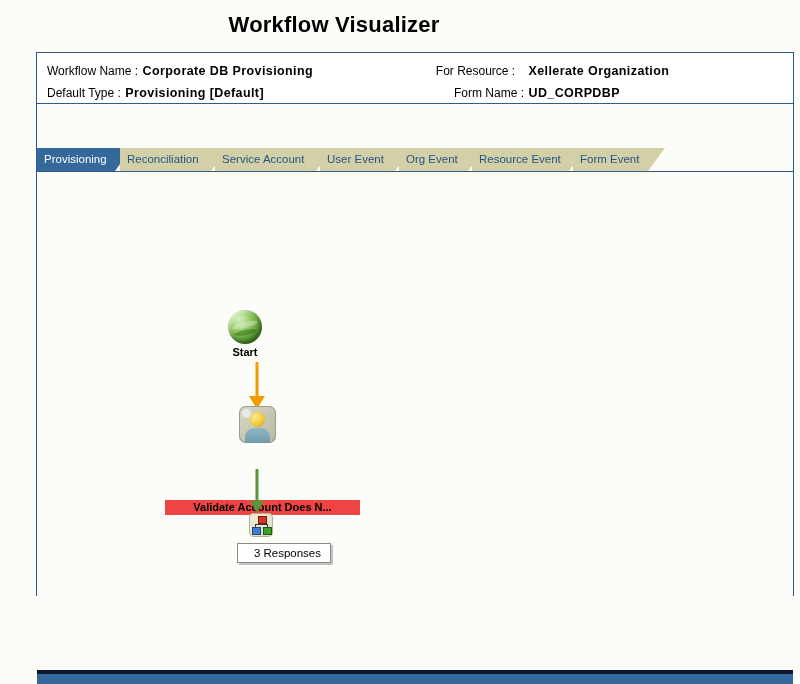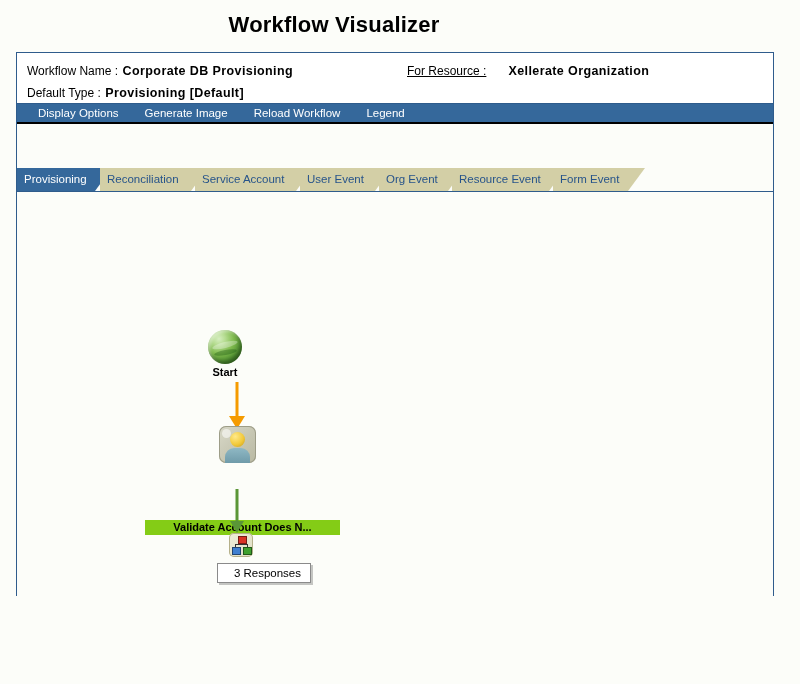--- a/index.html
+++ b/index.html
@@ -25,21 +25,21 @@
     text-align: center;
     font-size: 22px;
     font-weight: bold;
     color: #000000;
     letter-spacing: 0.2px;
   }
 
   
   .app-frame {
     position: absolute;
-    left: 16px;
+    left: 36px;
     top: 52px;
     width: 758px;
     height: 544px;
     border: 1px solid #2f5c8c;
     box-sizing: border-box;
     background: #fcfdf9;
   }
 
   
   .info-header {
@@ -63,21 +63,21 @@
     font-size: 12px;
     color: #000000;
     font-weight: normal;
   }
   .info-value {
     font-size: 12.5px;
     color: #000000;
     font-weight: bold;
     letter-spacing: 0.4px;
   }
-  .lbl-res   { display:inline-block; width: 97px; text-align: left; text-decoration: underline; }
+  .lbl-res   { display:inline-block; width: 97px; text-align: center; }
   .lbl-form  { display:inline-block; width: 97px; text-align: right; }
 
   
   .menu-bar {
     height: 20px;
     background: #35689b;
     border-bottom: 2px solid #000000;
     display: flex;
     align-items: center;
     padding-left: 8px;
@@ -233,21 +233,21 @@
     background: rgba(255,255,255,0.55);
   }
 
   
   .task-label {
     position: absolute;
     left: 128px;
     top: 328px;
     width: 195px;
     height: 15px;
-    background: #84cc16;
+    background: #ef4444;
     color: #000000;
     font-size: 11px;
     font-weight: bold;
     text-align: center;
     line-height: 15px;
     white-space: nowrap;
     overflow: hidden;
   }
 
   
@@ -312,29 +312,27 @@
     <div class="info-row left r2">
       <span class="info-label">Default Type :</span>
       <span class="info-value">Provisioning [Default]</span>
     </div>
 
     <div class="info-row right r1">
       <span class="info-label lbl-res">For Resource :</span>
       <span class="info-value">Xellerate Organization</span>
     </div>
 
+    <div class="info-row right r2">
+      <span class="info-label lbl-form">Form Name :</span>
+      <span class="info-value">UD_CORPDBP</span>
+    </div>
 
   </div>
 
-  <div class="menu-bar" id="menu-bar">
-      <div class="menu-item">Display Options</div>
-      <div class="menu-item">Generate Image</div>
-      <div class="menu-item">Reload Workflow</div>
-      <div class="menu-item">Legend</div>
-    </div>
 
   <div class="tab-strip" id="tab-strip">
       <div class="tab active" style="left: 0px; width: 95px; z-index: 20;">Provisioning</div>
       <div class="tab" style="left: 83px; width: 108px; z-index: 29;">Reconciliation</div>
       <div class="tab" style="left: 178px; width: 118px; z-index: 28;">Service Account</div>
       <div class="tab" style="left: 283px; width: 92px; z-index: 27;">User Event</div>
       <div class="tab" style="left: 362px; width: 86px; z-index: 26;">Org Event</div>
       <div class="tab" style="left: 435px; width: 114px; z-index: 25;">Resource Event</div>
       <div class="tab" style="left: 536px; width: 92px; z-index: 24;">Form Event</div>
     </div>

